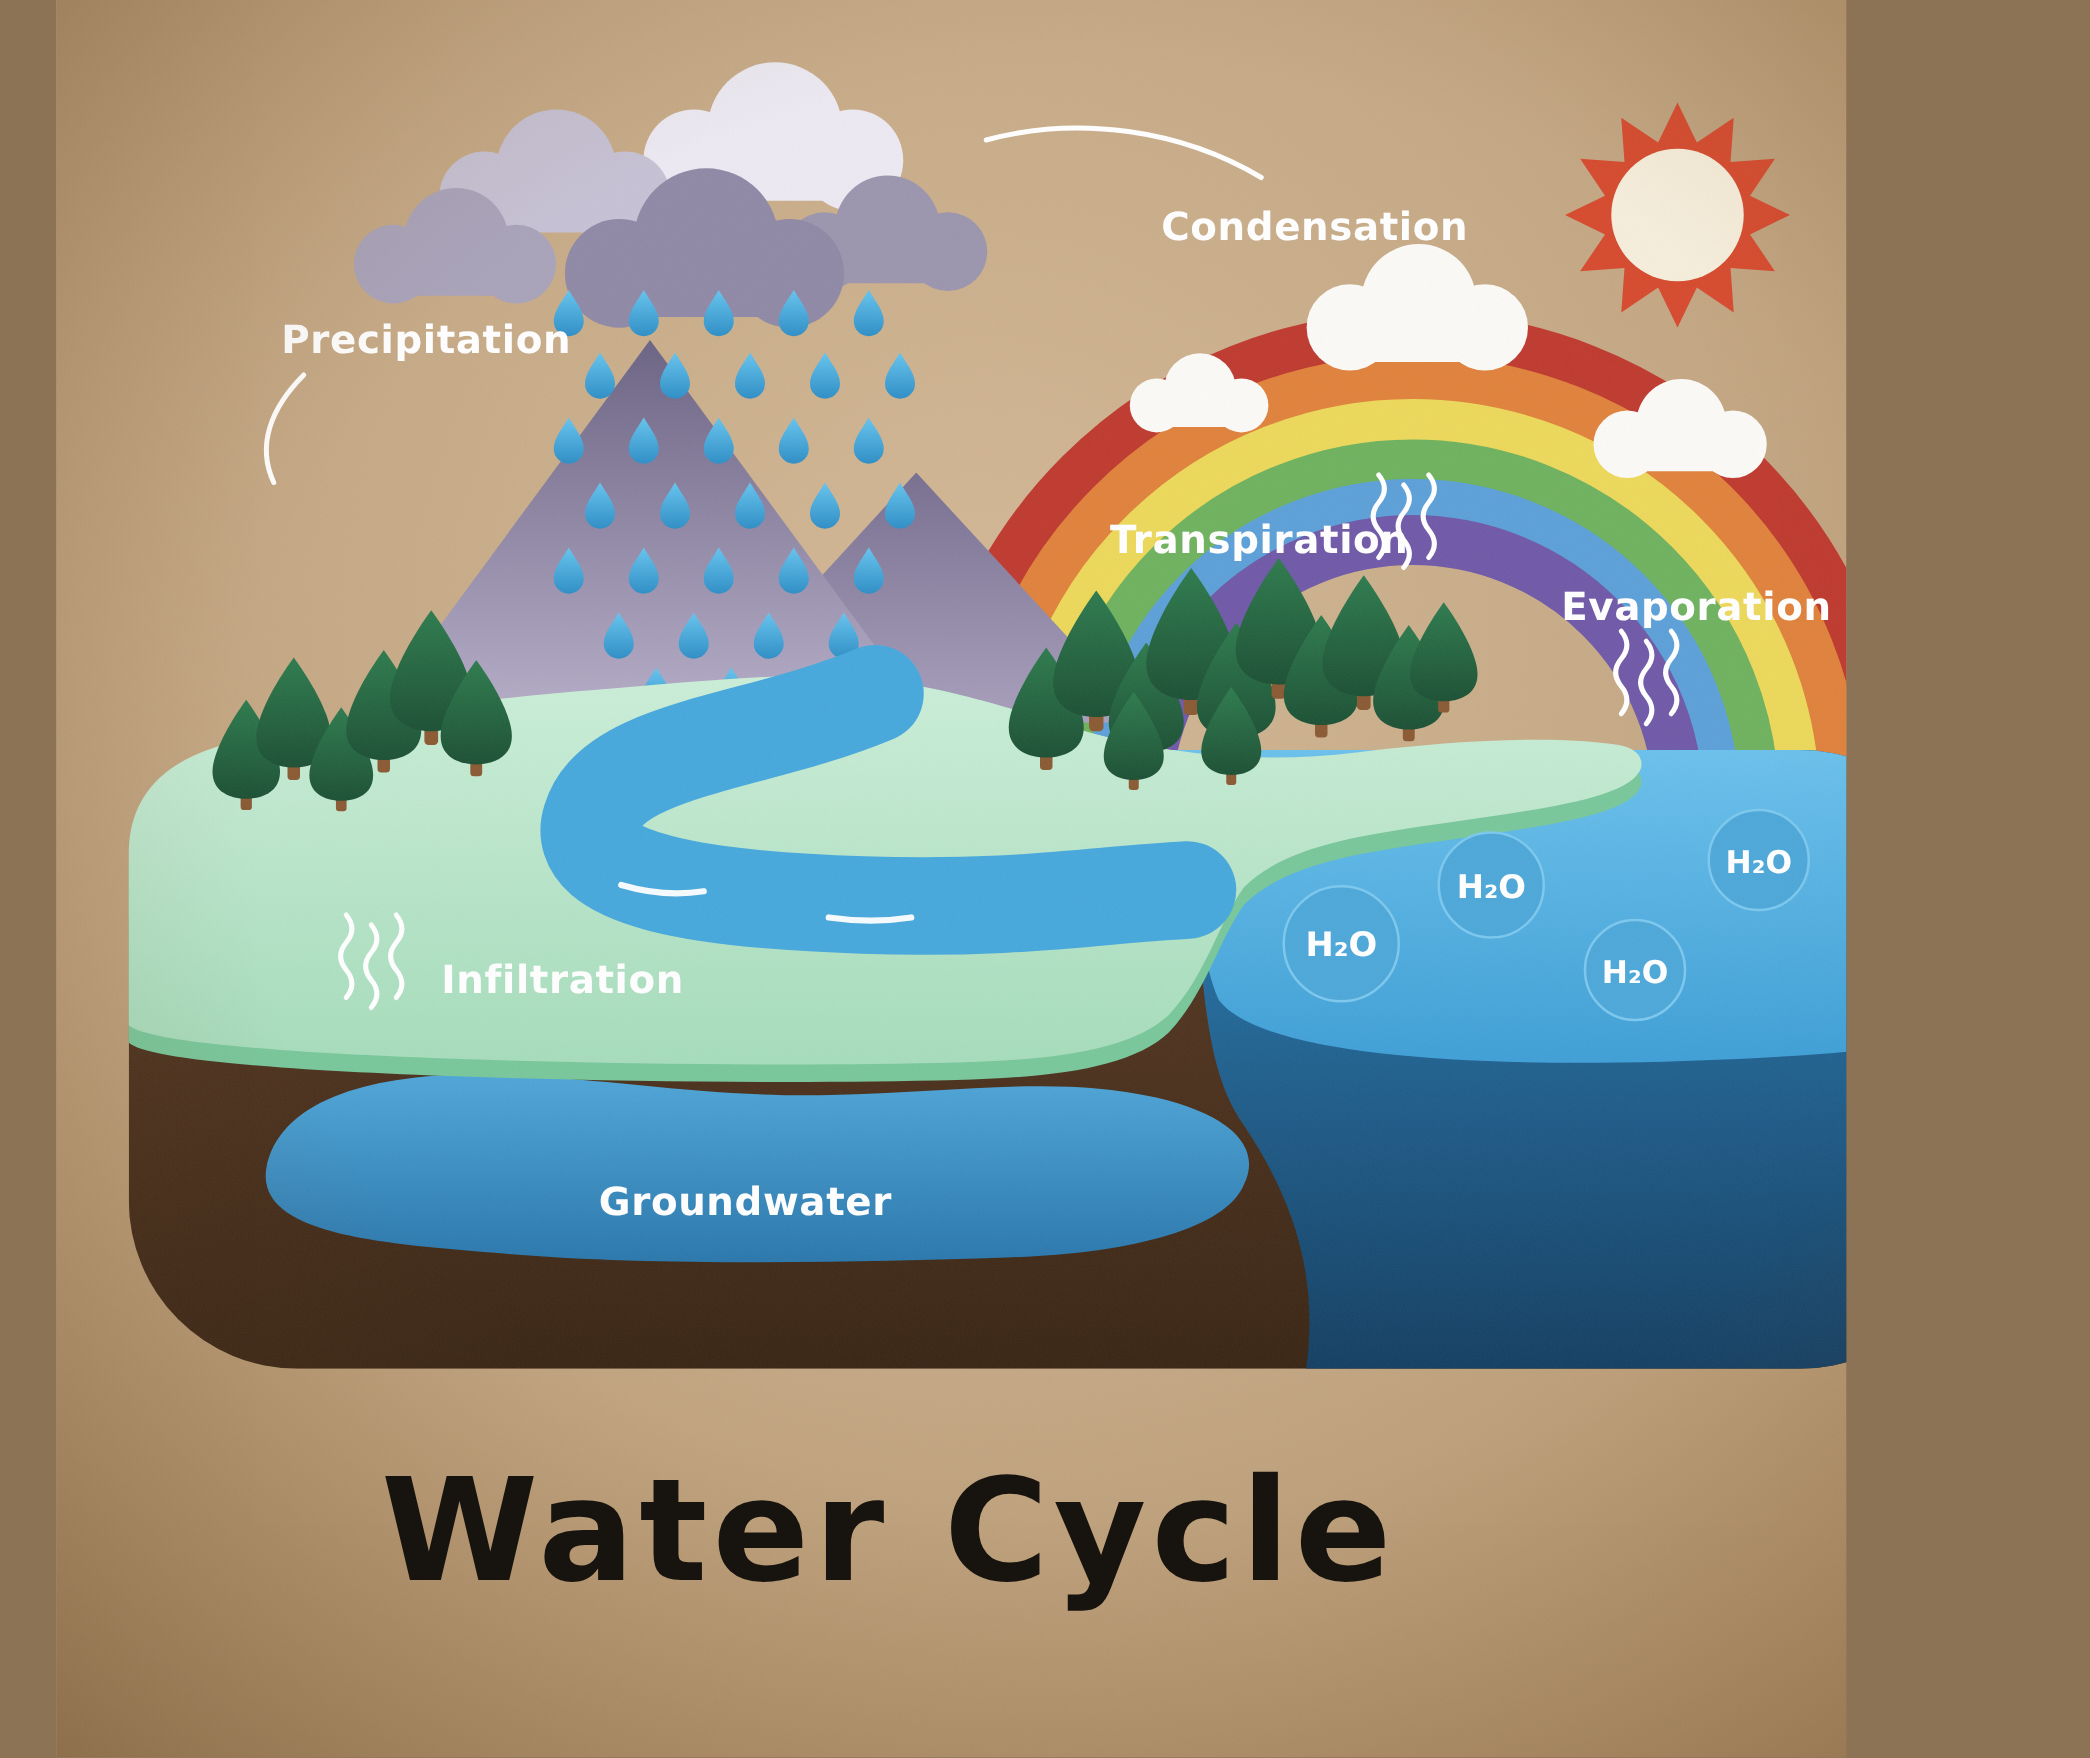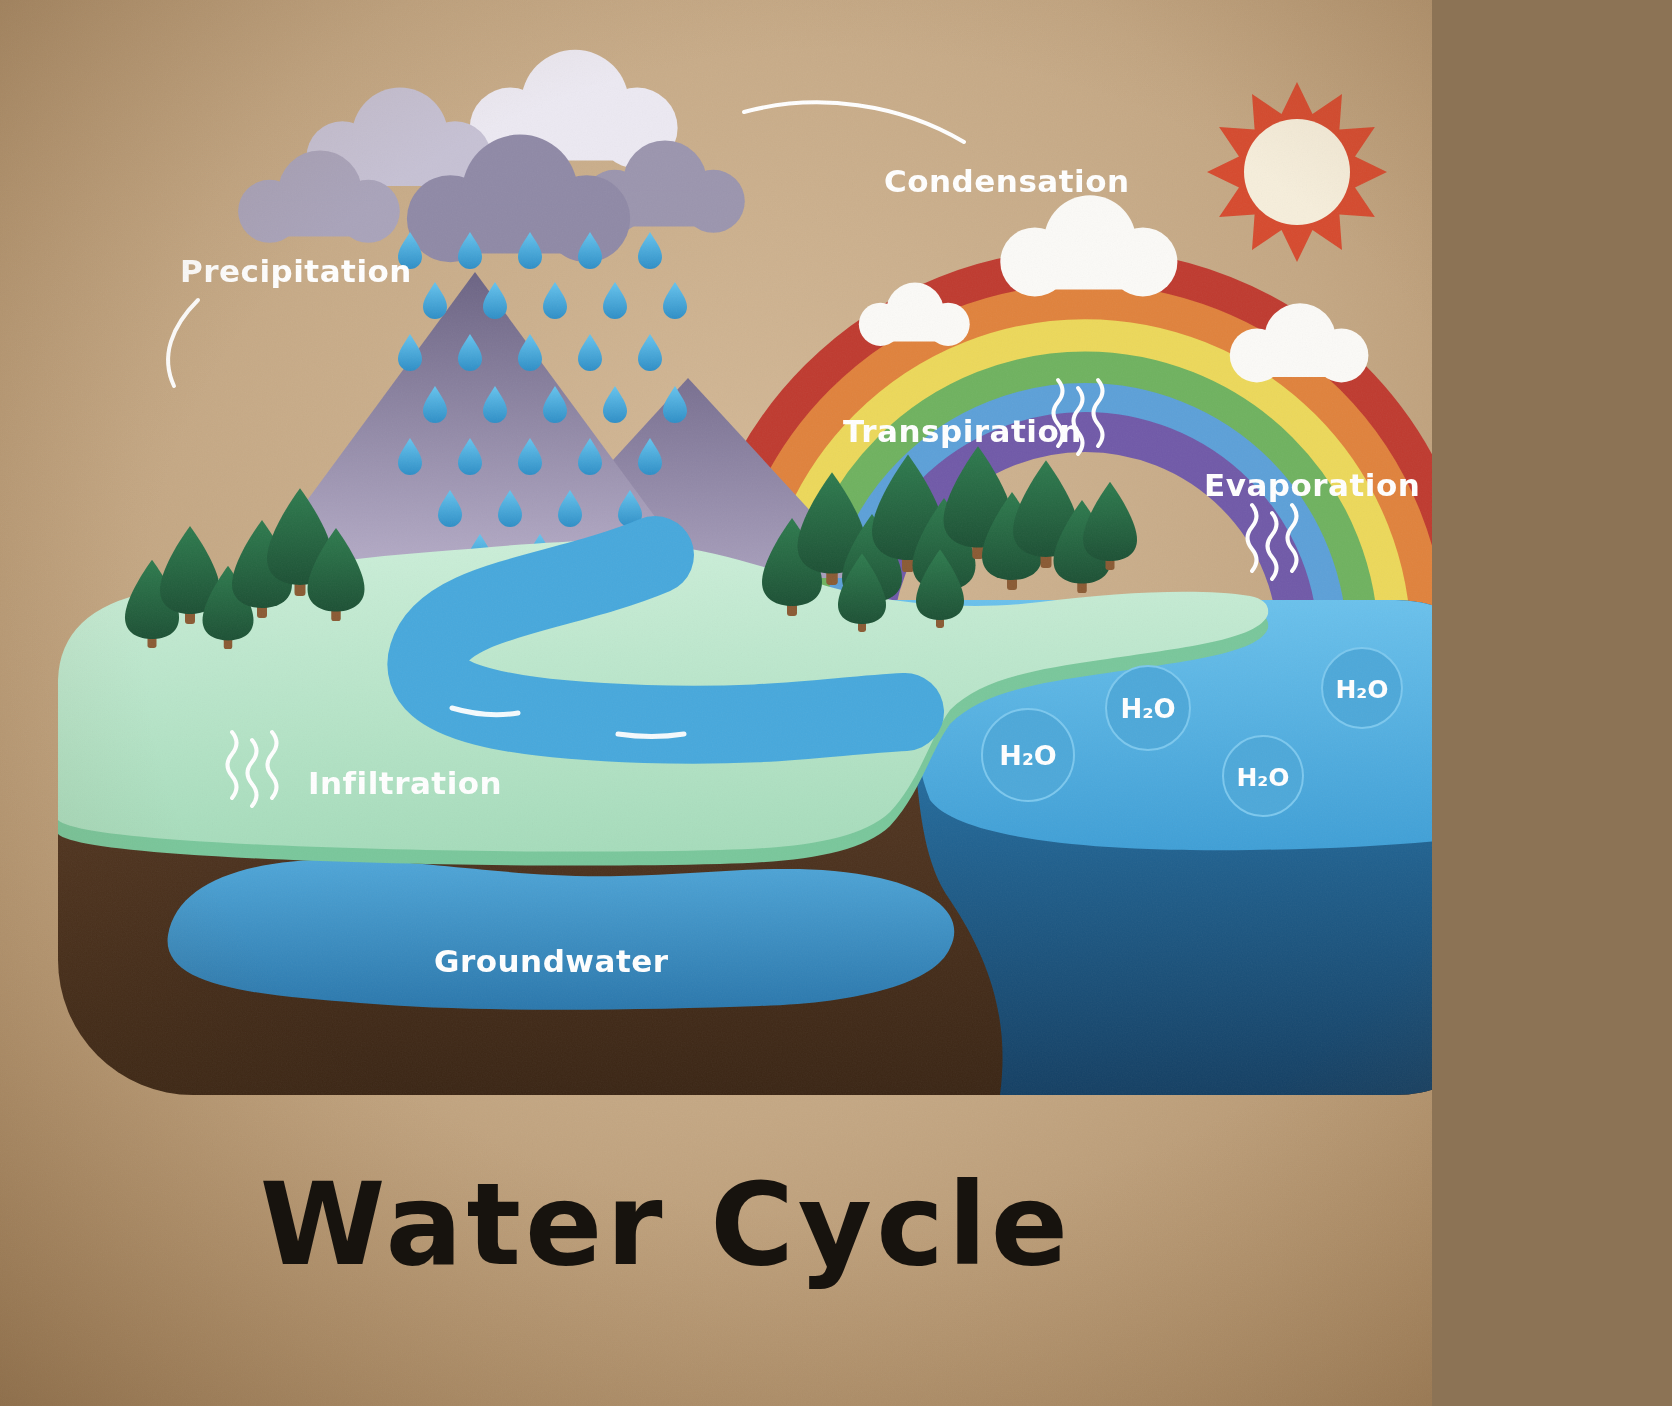--- a/index.html
+++ b/index.html
@@ -1,19 +1,20 @@
 <!DOCTYPE html>
 <html><head>
 <meta charset="utf-8">
 <style>
   html,body{margin:0;padding:0;background:#8c7355;}
   .stage{
     position:relative;width:1432px;height:1406px;overflow:hidden;
     font-family:"DejaVu Sans", sans-serif;
     background:radial-gradient(circle at 52% 36%, #d3b896 0%, #c4a783 52%, #a9875f 100%);
+    margin-left:45px;
   }
   .stage svg{position:absolute;inset:0;display:block;}
   .title{
     position:absolute;left:0;right:100px;top:1158px;text-align:center;
     font-size:114px;font-weight:800;color:#17130e;letter-spacing:4px;
     font-family:"DejaVu Sans", sans-serif;
   }
   text{font-family:"DejaVu Sans", sans-serif;}
 </style>
 </head>

